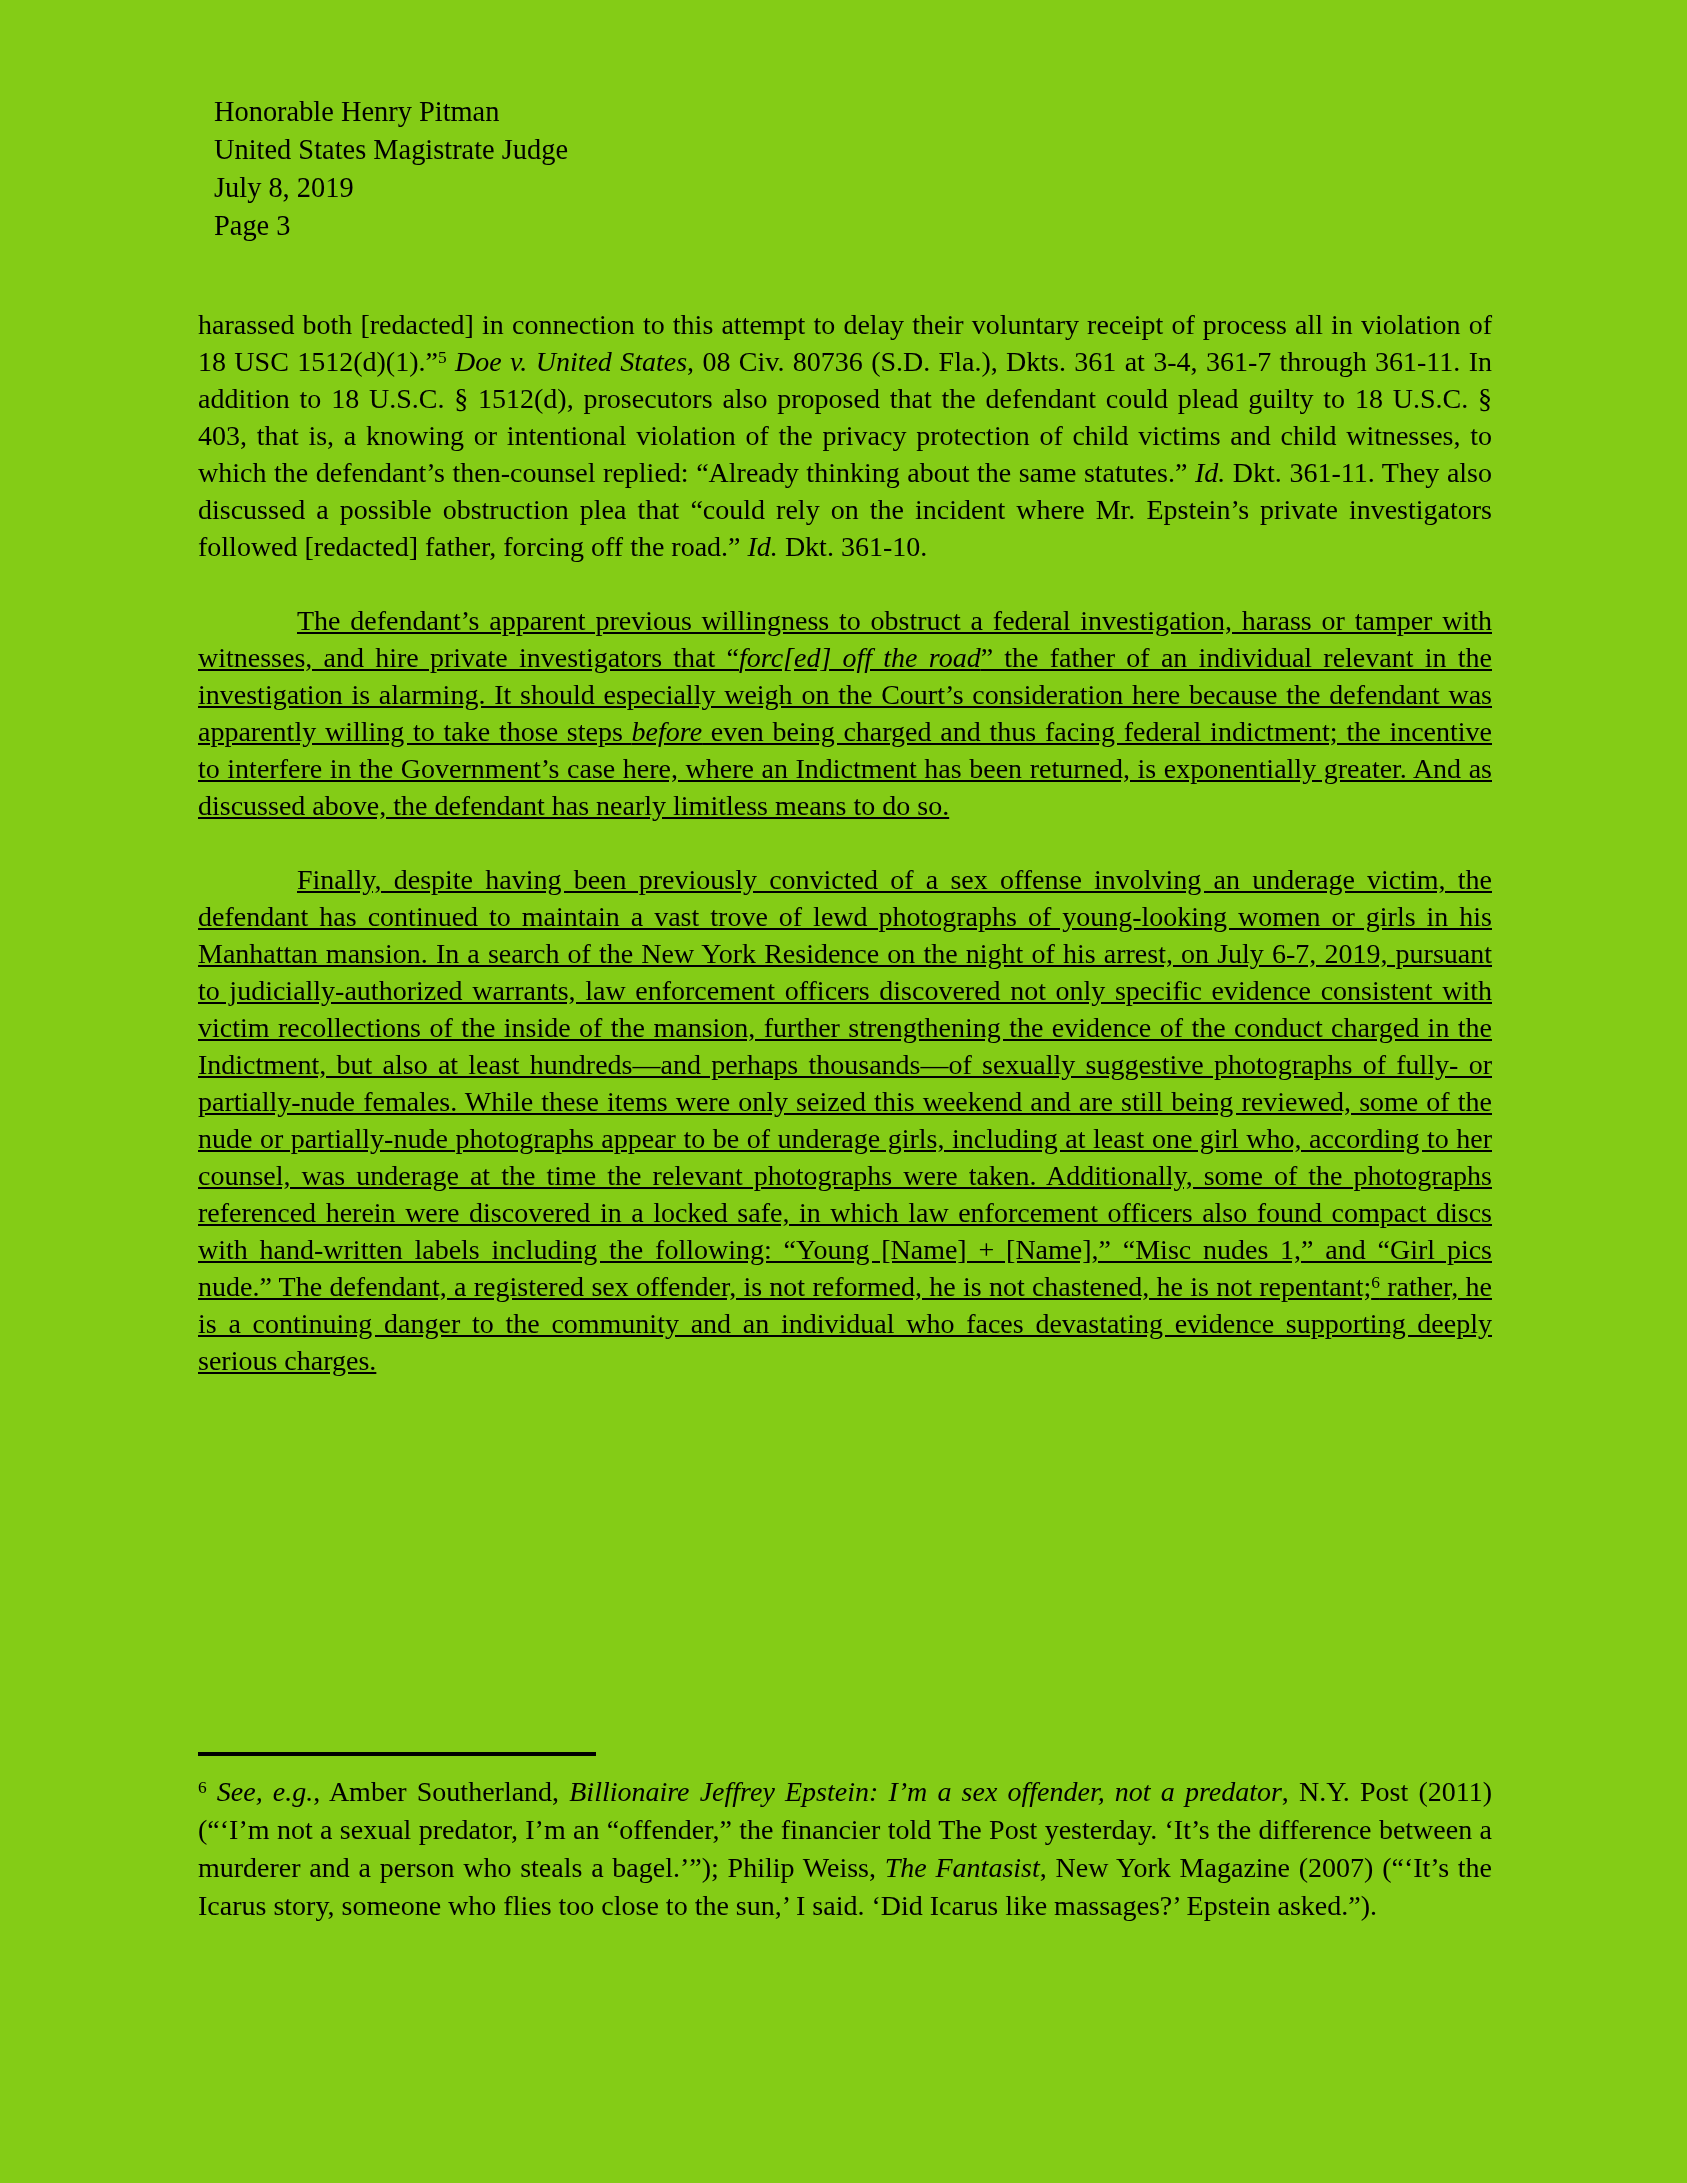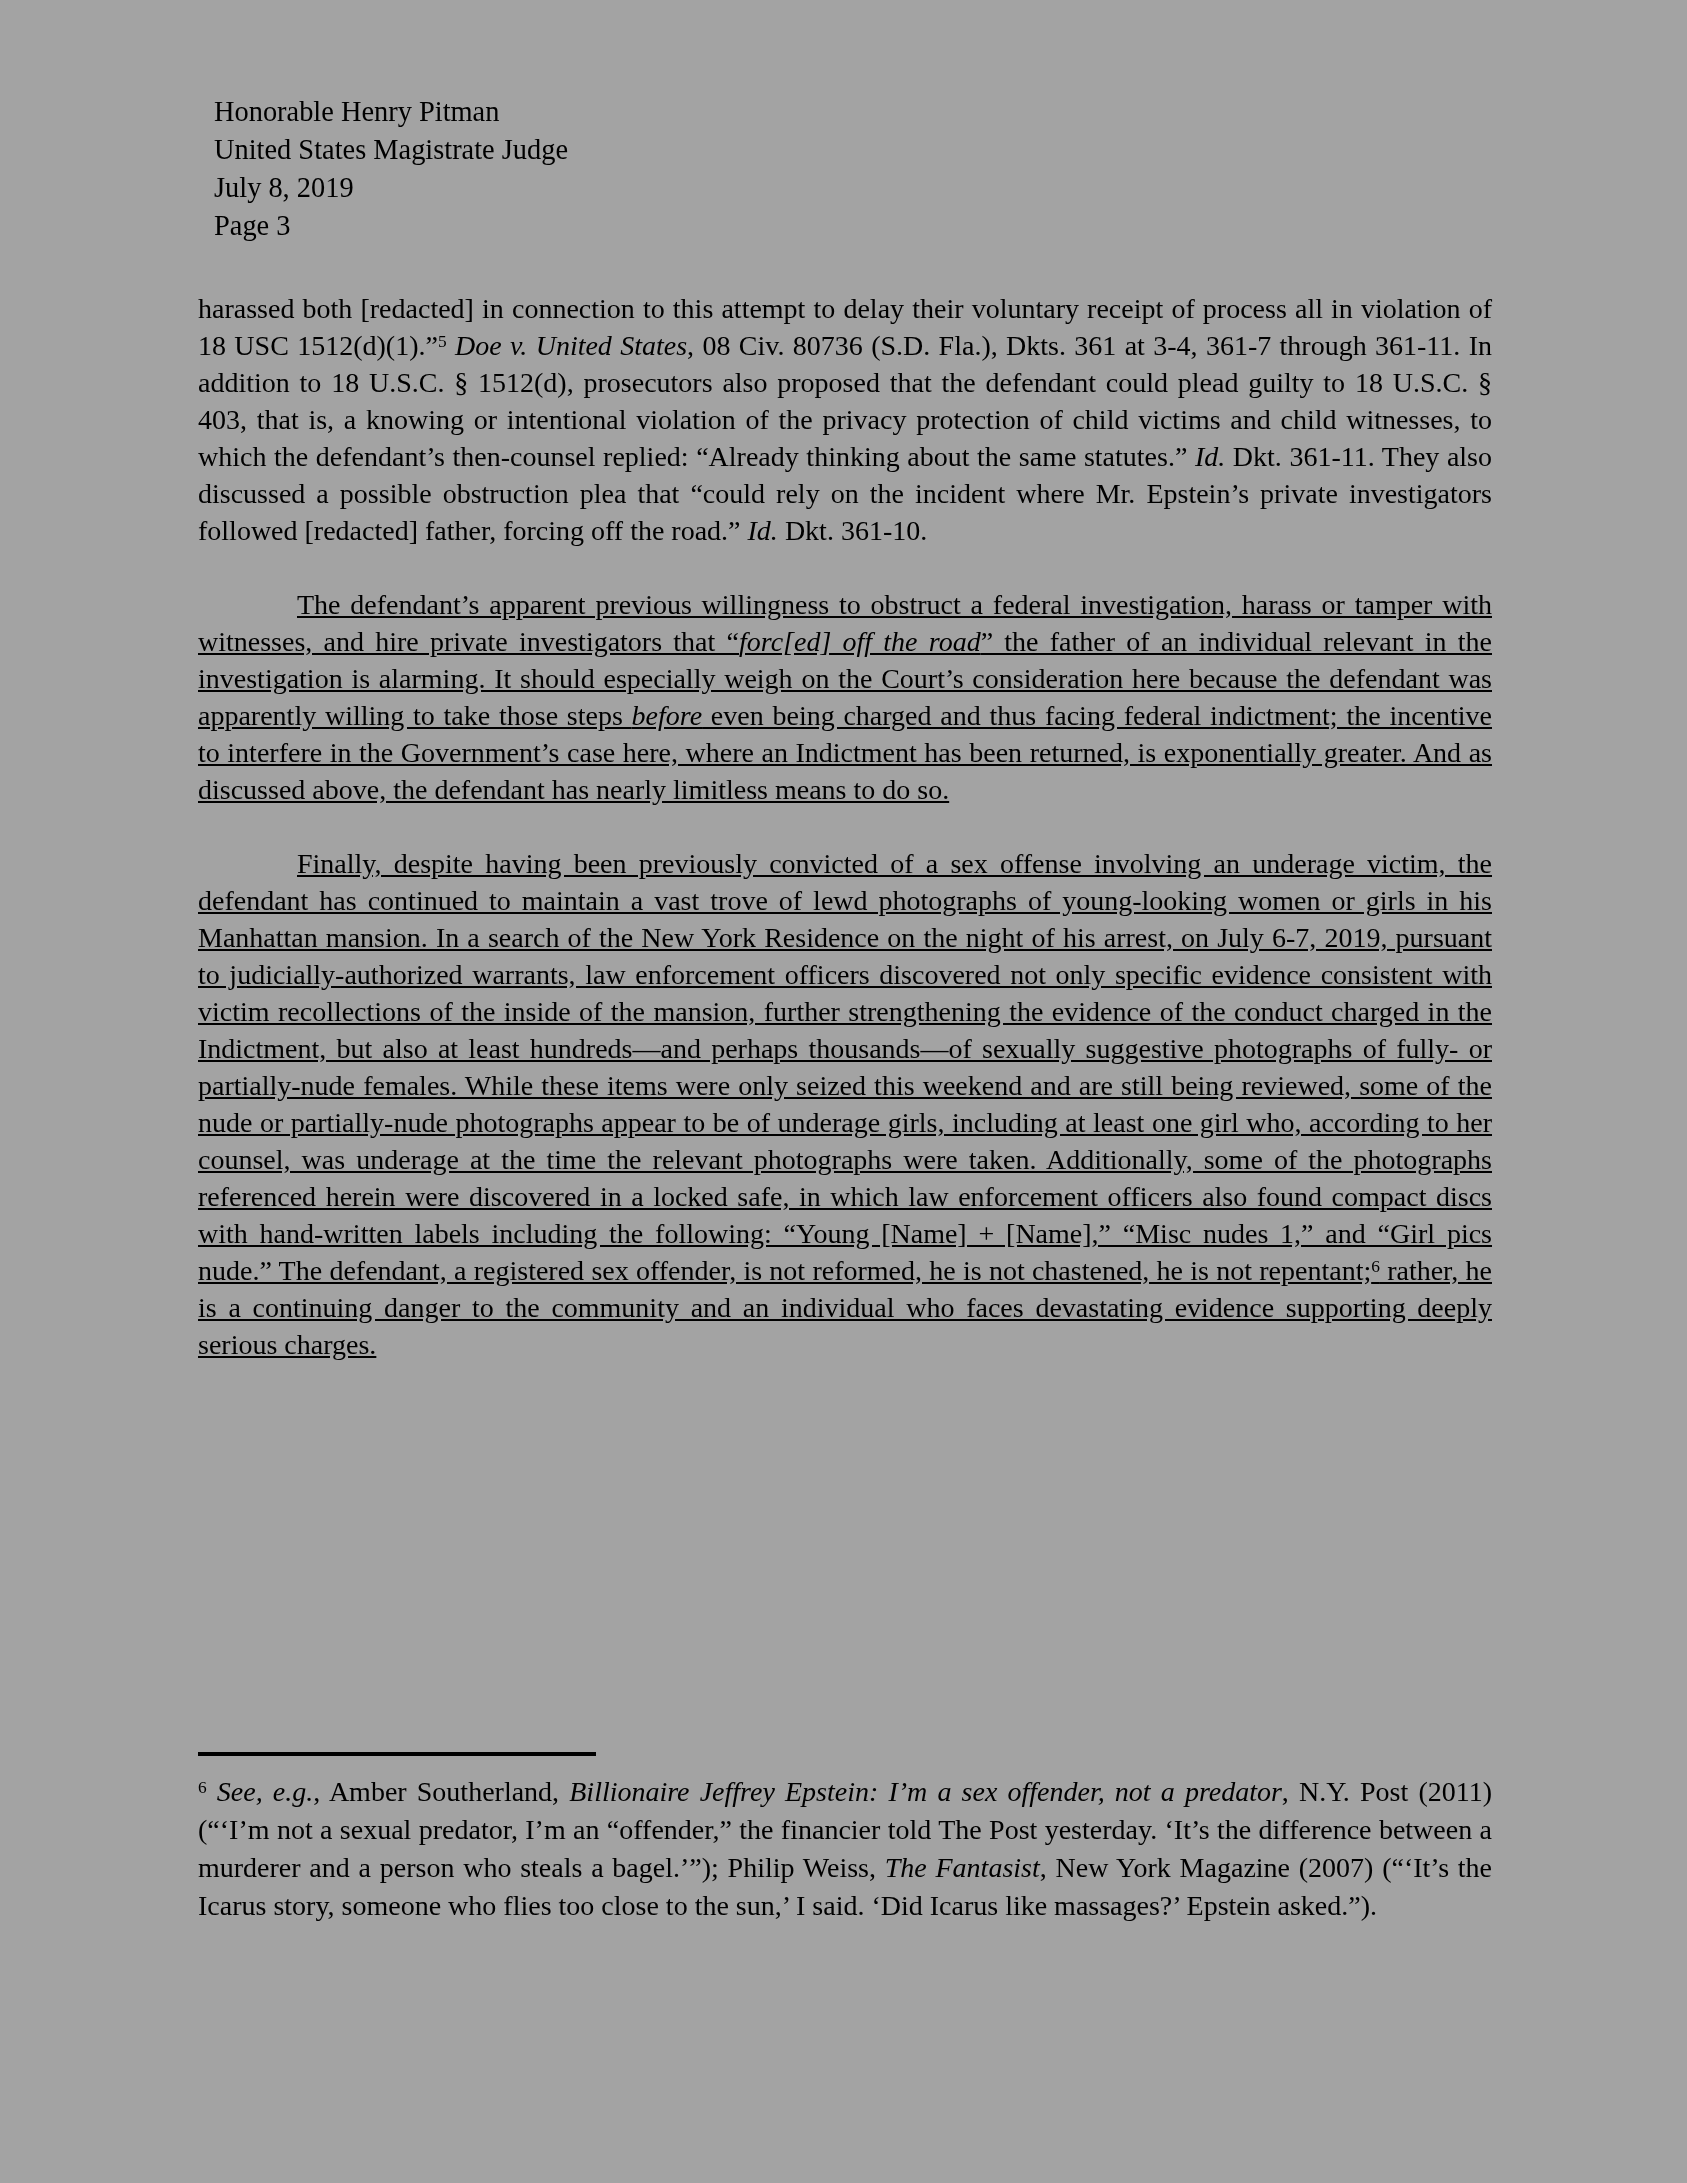--- a/index.html
+++ b/index.html
@@ -4,21 +4,21 @@
 <style>
   html, body {
     margin: 0;
     padding: 0;
     background: #ffffff;
   }
   .page {
     position: relative;
     width: 1687px;
     height: 2183px;
-    background: #a3a3a3;
+    background: #84cc16;
     color: #000000;
     font-family: "Liberation Serif", "DejaVu Serif", serif;
     font-size: 28px;
     line-height: 37px;
     box-sizing: border-box;
     overflow: hidden;
   }
   .letterhead {
     position: absolute;
     left: 214px;
@@ -27,21 +27,21 @@
     line-height: 38px;
     white-space: nowrap;
   }
   .body-text {
     position: absolute;
     left: 198px;
     top: 290px;
     width: 1294px;
   }
   .para {
-    margin: 0 0 37px 0;
+    margin: 16px 0 37px 0;
     text-align: justify;
   }
   .para.indent {
     text-indent: 99px;
     text-decoration: underline;
   }
   .footnotes {
     position: absolute;
     left: 198px;
     top: 1752px;

